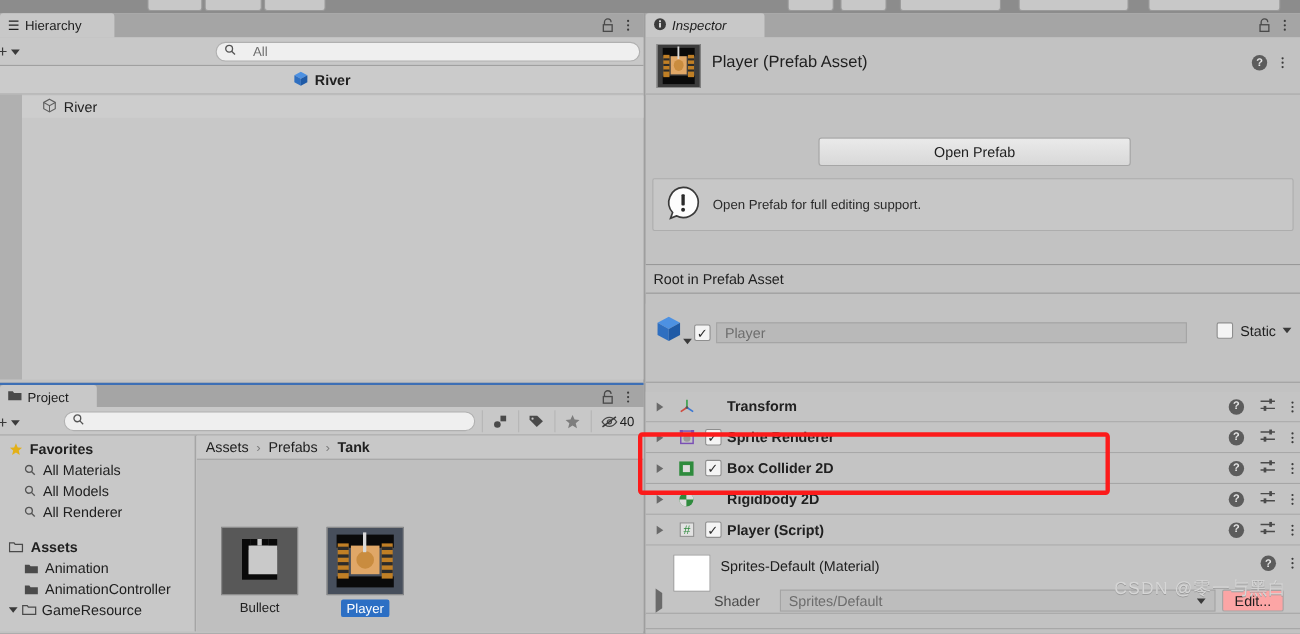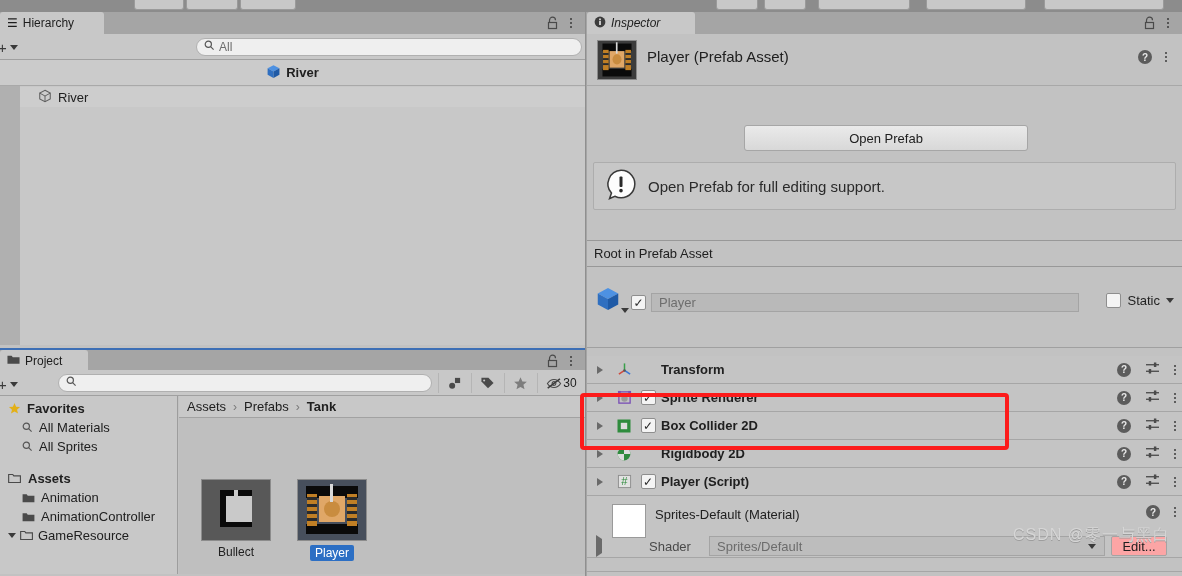--- a/index.html
+++ b/index.html
@@ -28,21 +28,21 @@
   .tab-menu { position:absolute; right:8px; top:4px; width:12px; height:14px; }
 
   .dots { display:flex; flex-direction:column; align-items:center; justify-content:center; gap:2px; height:100%; }
   .dots i { width:2px; height:2px; background:#3b3b3b; border-radius:50%; display:block; }
 
   
   #hierarchy { left:0; top:12px; width:586px; height:336px; background:#c2c2c2; border-right:1px solid #8f8f8f;}
   .h-toolrow { position:relative; height:26px; background:#c8c8c8; border-bottom:1px solid #a0a0a0; }
   .plus-btn { position:absolute; left:-2px; top:4px; width:34px; height:18px; display:flex; align-items:center; gap:3px; }
   .srch { position:absolute; height:18px; background:#efefef; border:1px solid #b0b0b0; border-radius:9px;
-          display:flex; align-items:center; gap:4px; padding-left:7px; color:#6d6d6d; font-size:12px; }
+          display:flex; align-items:center; gap:15px; padding-left:7px; color:#6d6d6d; font-size:12px; }
   .h-scenebar { height:26px; background:#cbcbcb; border-bottom:1px solid #a9a9a9;
                 display:flex; align-items:center; justify-content:center; gap:5px; font-weight:bold; font-size:13px;}
   .h-tree { position:relative; height:259px; background:#c8c8c8; }
   .h-gutter { position:absolute; left:0; top:0; width:20px; height:100%; background:#b0b0b0; }
   .h-row { position:absolute; left:20px; right:0; height:20px; display:flex; align-items:center; gap:6px; padding-left:18px; font-size:13px; }
 
   
   #project { left:0; top:348px; width:586px; height:228px; background:#c2c2c2; border-right:1px solid #8f8f8f; }
   .p-tabbar { position:relative; height:22px; background:#a5a5a5; border-top:2px solid #3d6fb5;padding-left:42px; }
   .p-toolrow { position:relative; height:26px; background:#c8c8c8; border-bottom:1px solid #a0a0a0; }
@@ -67,21 +67,21 @@
   .i-thumb { position:absolute; left:10px; top:6px; width:40px; height:40px; background:#3c3c3c; border:1px solid #8a8a8a; overflow:hidden;}
   .i-title { position:absolute; left:60px; top:14px; font-size:15px; }
   .i-help { position:absolute; right:30px; top:16px; }
   .i-menu { position:absolute; right:10px; top:14px; width:12px; height:18px; }
 
   .openprefab { position:absolute; left:157px; top:113px; width:284px; height:26px;
                 background:linear-gradient(#eaeaea,#d8d8d8); border:1px solid #a6a6a6; border-radius:3px;
                 display:flex; align-items:center; justify-content:center; font-size:13px; }
   .helpbox { position:absolute; left:6px; top:150px; width:583px; height:48px;
              background:#c7c7c7; border:1px solid #adadad; border-radius:2px; display:flex; align-items:center; gap:10px; padding-left:10px; }
-  .hb-text { font-size:15px; color:#2a2a2a; }
+  .hb-text { font-size:12px; color:#2a2a2a; }
   .rootlabel { position:absolute; left:0; top:228px; width:595px; height:27px; border-top:1px solid #989898; border-bottom:1px solid #989898;
                display:flex; align-items:center; padding-left:7px; font-size:13px; background:#c2c2c2;}
 
   .go-head { position:absolute; left:0; top:264px; width:595px; height:72px; background:#c2c2c2; border-bottom:1px solid #a0a0a0;}
   .go-cube { position:absolute; left:8px; top:10px; }
   .chk { width:15px; height:15px; background:#f4f4f4; border:1px solid #8e8e8e; border-radius:2px;
          display:flex; align-items:center; justify-content:center; font-size:12px; color:#2c2c2c; line-height:1; }
   .namefield { position:absolute; left:64px; top:281px; width:428px; height:19px; background:#b9b9b9; border:1px solid #a4a4a4;
                display:flex; align-items:center; padding-left:7px; color:#6e6e6e; font-size:13px; }
   .static-wrap { position:absolute; right:8px; top:281px; display:flex; align-items:center; gap:6px; font-size:13px; }
@@ -250,21 +250,21 @@
         <svg width="15" height="15" viewBox="0 0 16 16">
             <path d="M8 1.3 10 5.8l4.8.4-3.7 3.2 1.2 4.8L8 11.6 3.7 14.2l1.2-4.8L1.2 6.2 6 5.8z" fill="#7d7d7d"></path>
           </svg>
       </div>
       <div class="p-iconbtn" style="left:537px; width:48px; gap:1px;">
         <svg width="16" height="13" viewBox="0 0 17 13">
             <path d="M1.5 6.5C3.4 3.6 5.8 2.2 8.5 2.2s5.1 1.4 7 4.3c-1.9 2.9-4.3 4.3-7 4.3s-5.1-1.4-7-4.3z" fill="none" stroke="#4a4a4a" stroke-width="1.2"></path>
             <circle cx="8.5" cy="6.5" r="2" fill="none" stroke="#4a4a4a" stroke-width="1.2"></circle>
             <line x1="1.8" y1="11.4" x2="14.8" y2="1.6" stroke="#3a3a3a" stroke-width="1.5"></line>
           </svg>
-        <span style="font-size:12px;">30</span>
+        <span style="font-size:12px;">40</span>
       </div>
     </div>
 
     <div class="p-body">
       <div class="p-left">
         <div class="fav-row head" style="margin-top:3px;">
           <svg width="13" height="13" viewBox="0 0 16 16">
               <path d="M8 1.3 10 5.8l4.8.4-3.7 3.2 1.2 4.8L8 11.6 3.7 14.2l1.2-4.8L1.2 6.2 6 5.8z" fill="#e3b017"></path>
             </svg>
           <span>Favorites</span>
@@ -274,21 +274,28 @@
               <circle cx="4.3" cy="4.3" r="3.1" fill="none" stroke="#555" stroke-width="1.2"></circle>
               <line x1="6.6" y1="6.6" x2="9.6" y2="9.6" stroke="#555" stroke-width="1.2"></line>
             </svg>
           <span>All Materials</span>
         </div>
         <div class="fav-row sub">
           <svg width="11" height="11" viewBox="0 0 11 11">
               <circle cx="4.3" cy="4.3" r="3.1" fill="none" stroke="#555" stroke-width="1.2"></circle>
               <line x1="6.6" y1="6.6" x2="9.6" y2="9.6" stroke="#555" stroke-width="1.2"></line>
             </svg>
-          <span>All Sprites</span>
+          <span>All Models</span>
+        </div>
+        <div class="fav-row sub">
+          <svg width="11" height="11" viewBox="0 0 11 11">
+              <circle cx="4.3" cy="4.3" r="3.1" fill="none" stroke="#555" stroke-width="1.2"></circle>
+              <line x1="6.6" y1="6.6" x2="9.6" y2="9.6" stroke="#555" stroke-width="1.2"></line>
+            </svg>
+          <span>All Renderer</span>
         </div>
 
         <div class="fav-row head" style="margin-top:13px;">
           <svg width="14" height="11" viewBox="0 0 15 11">
               <path d="M0.7 1.2h4.4l1.1 1.5h7.1v7.1H0.7z" fill="none" stroke="#4a4a4a" stroke-width="1.2"></path>
             </svg>
           <span>Assets</span>
         </div>
         <div class="fav-row sub">
           <svg width="13" height="10" viewBox="0 0 14 11">

